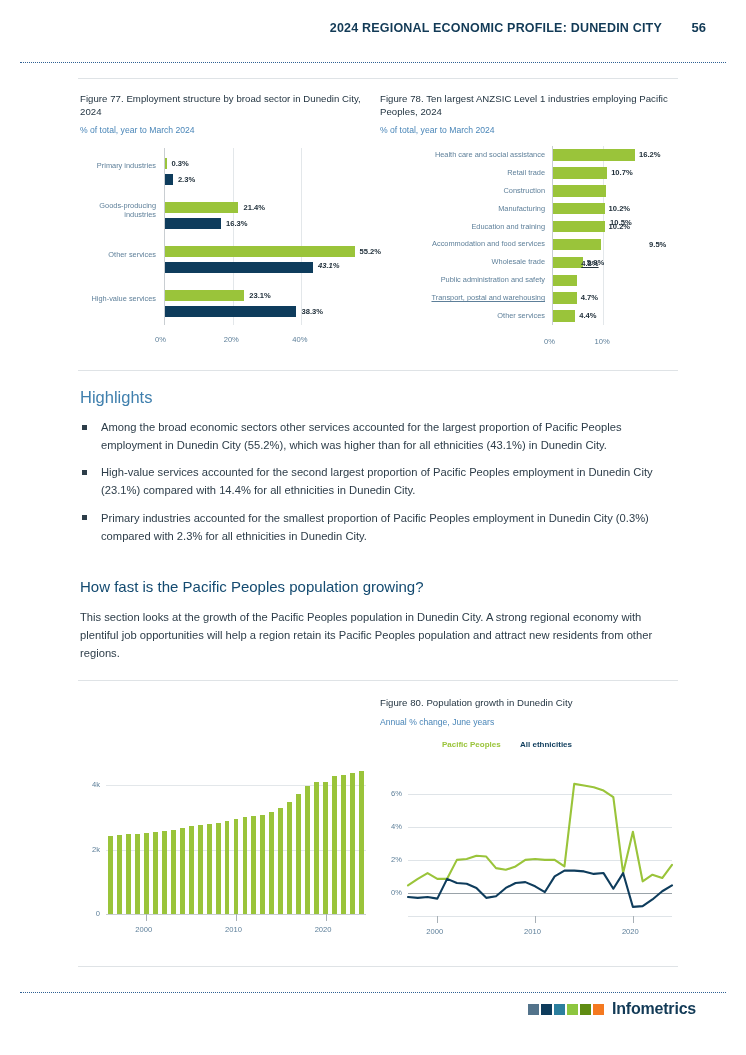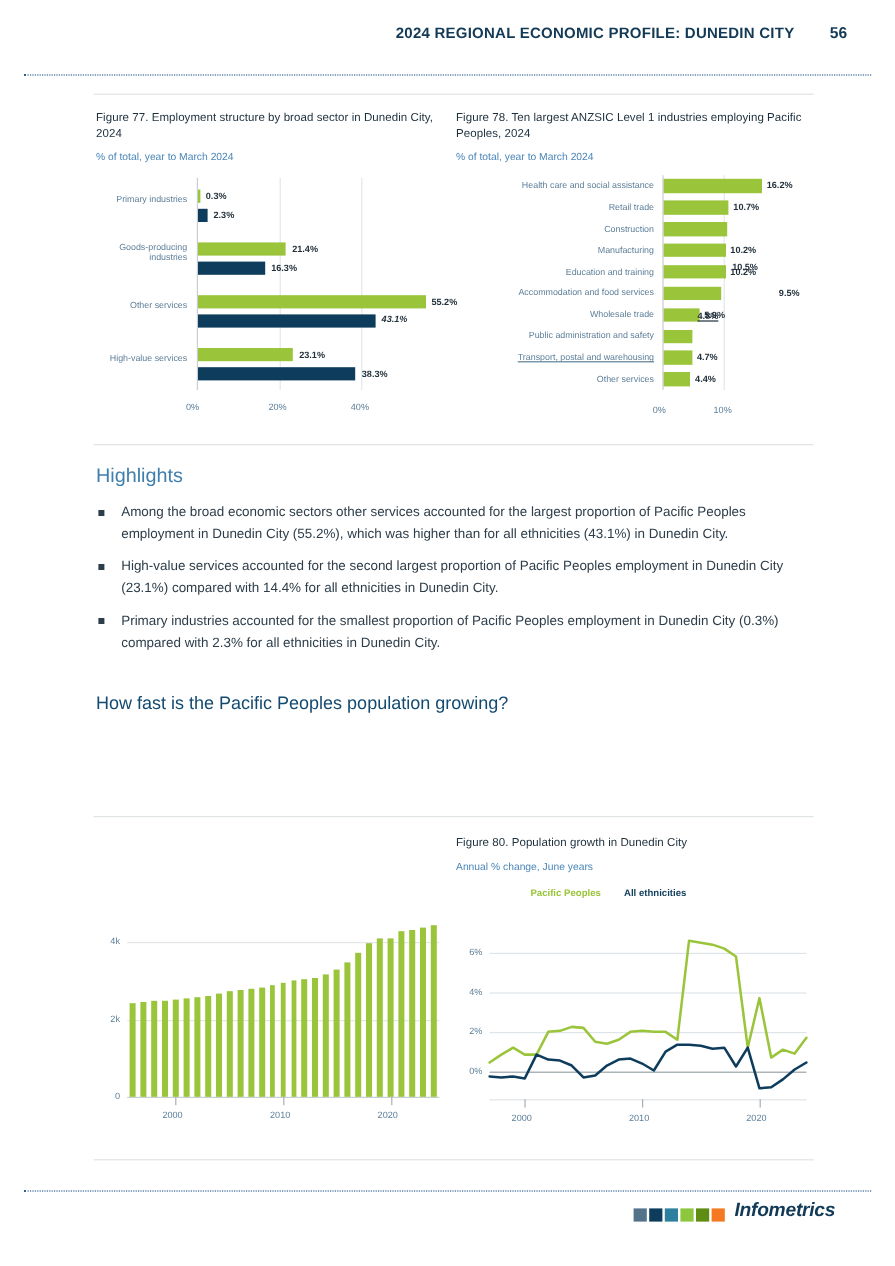--- a/index.html
+++ b/index.html
@@ -87,21 +87,21 @@
   }
   .para {
     position: absolute; width: 600px; font-size: 11.2px;
     line-height: 1.62; color: #2d3d49;
   }
 
   
   .legend-item { position: absolute; font-size: 8px; font-weight: bold; white-space: nowrap; }
 
   
-  .logo { position: absolute; display: flex; align-items: flex-end; font-style: italic; }
+  .logo { position: absolute; display: flex; align-items: center; }
   .logo .sq { width: 11px; height: 11px; margin-right: 2px; }
   .logo .word {
     font-size: 16px; font-weight: bold; color: #123a56;
     margin-left: 6px; letter-spacing: -.2px;
   }
 </style>
 </head>
 <body>
 
 <div class="page">
@@ -190,20 +190,21 @@
   <div class="hair" style="top:370px;"></div>
 
   <div class="h-sec" style="left:80px; top:388px;">Highlights</div>
   <ul class="bullets" id="highlight-list" style="left:80px; top:418px;">
       <li>Among the broad economic sectors other services accounted for the largest proportion of Pacific Peoples employment in Dunedin City (55.2%), which was higher than for all ethnicities (43.1%) in Dunedin City.</li>
       <li>High-value services accounted for the second largest proportion of Pacific Peoples employment in Dunedin City (23.1%) compared with 14.4% for all ethnicities in Dunedin City.</li>
       <li>Primary industries accounted for the smallest proportion of Pacific Peoples employment in Dunedin City (0.3%) compared with 2.3% for all ethnicities in Dunedin City.</li>
     </ul>
 
   <div class="h-sec2" style="left:80px; top:578px;">How fast is the Pacific Peoples population growing?</div>
+  <div class="para" style="left:80px; top:608px;">This section looks at the growth of the Pacific Peoples population in Dunedin City. A strong regional economy with plentiful job opportunities will help a region retain its Pacific Peoples population and attract new residents from other regions.</div>
 
   <div class="hair" style="top:680px;"></div>
 
   <div class="chart" id="chart79" style="position:absolute; left:80px; top:745px; width:290px; height:205px;">
       <div class="hgrid" style="left:26px; top:169px; width:260px; background:#c9ced2;"></div>
       <div class="axis-label" style="left:0px; top:164px; width:20px; text-align:right;">0</div>
       <div class="hgrid" style="left:26px; top:104.6px; width:260px; background:#e3e7ea;"></div>
       <div class="axis-label" style="left:0px; top:99.6px; width:20px; text-align:right;">2k</div>
       <div class="hgrid" style="left:26px; top:40.19999999999999px; width:260px; background:#e3e7ea;"></div>
       <div class="axis-label" style="left:0px; top:35.19999999999999px; width:20px; text-align:right;">4k</div>

